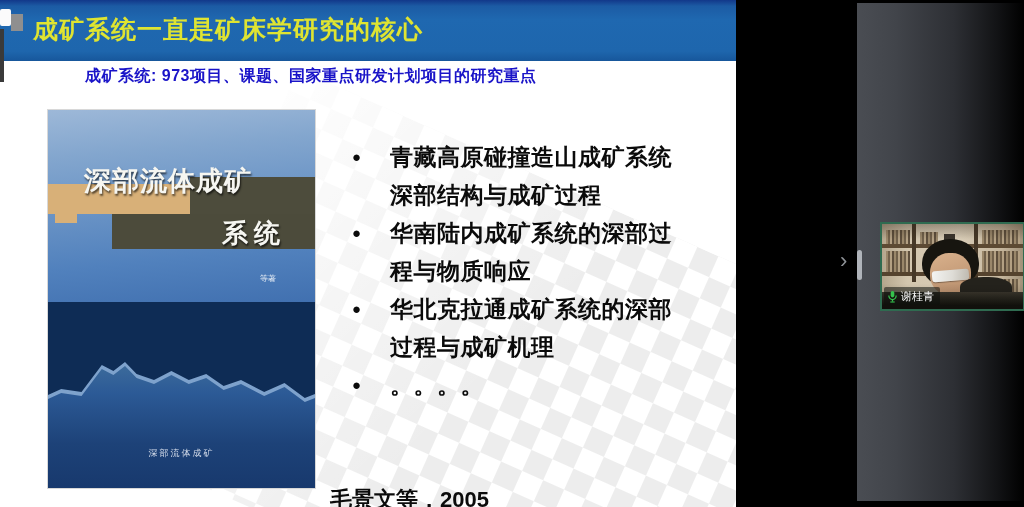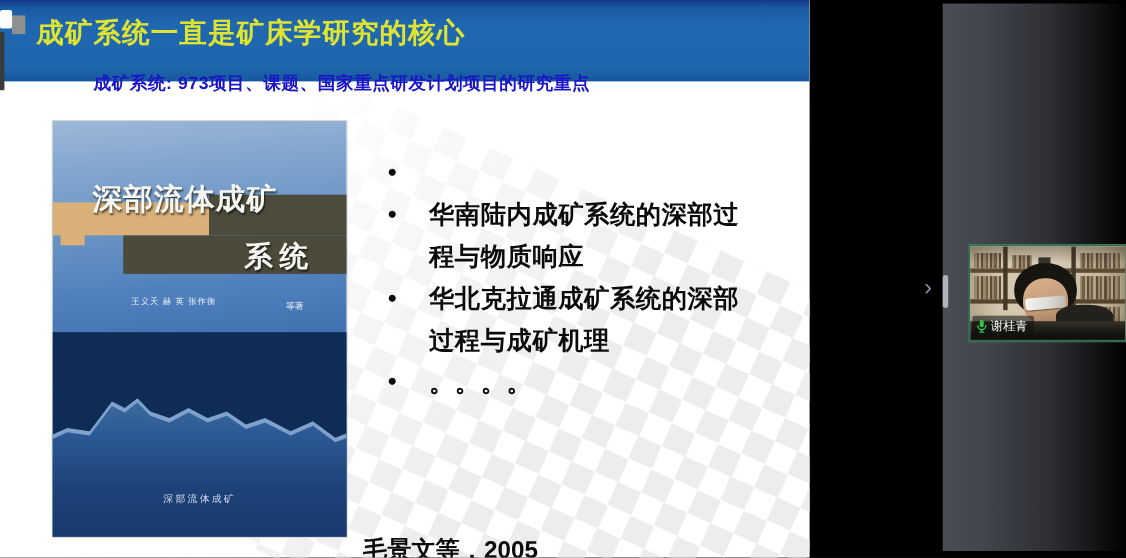--- a/index.html
+++ b/index.html
@@ -9,21 +9,21 @@
 
   
   .slide { position:absolute; left:0; top:0; width:736px; height:507px; background:#ffffff; overflow:hidden; }
 
   .watermark { position:absolute; right:-70px; bottom:-90px; width:620px; height:420px;
     background:repeating-conic-gradient(#ebebeb 0% 25%, rgba(255,255,255,0) 25% 50%);
     background-size:46px 46px; transform:rotate(24deg); opacity:.9; z-index:0; }
   .watermark-fade { position:absolute; inset:0; z-index:0;
     background:linear-gradient(315deg, rgba(255,255,255,0) 0%, rgba(255,255,255,0) 30%, #ffffff 72%); }
 
-  .banner { position:absolute; left:0; top:0; width:736px; height:74px; z-index:2;
+  .banner { position:absolute; left:0; top:0; width:736px; height:61px; z-index:2;
     background:linear-gradient(180deg,#12388a 0%,#1c5ba4 10%,#1f68b0 32%,#1e66ad 84%,#17579b 100%); }
   .banner-title { position:absolute; left:33px; top:13px; font-size:25px; font-weight:bold;
     color:#dfe431; letter-spacing:1px; white-space:nowrap; }
 
   .subtitle { position:absolute; left:85px; top:66px; font-size:16px; font-weight:bold;
     color:#1a14c8; letter-spacing:.5px; white-space:nowrap; z-index:2; }
 
   
   .book { position:absolute; left:48px; top:110px; width:267px; height:378px; z-index:2;
     background:linear-gradient(175deg,#9db8d8 0%,#83a6ce 12%,#5181bd 40%,#3766a8 62%,#2b5596 78%);
@@ -124,33 +124,33 @@
     <div class="subtitle">成矿系统: 973项目、课题、国家重点研发计划项目的研究重点</div>
 
     <div class="book">
       <div class="band-tan1"></div>
       <div class="band-tan2"></div>
       <div class="band-olive1"></div>
       <div class="band-olive2"></div>
       <div class="cover-title1">深部流体成矿</div>
       <div class="cover-title2">系统</div>
       <div class="authors">
-        <div>王义天  赫 英  张作衡</div>
       </div>
       <div class="authors-suffix">等著</div>
       <div class="photo">
         <div class="ridge-light"></div>
         <div class="ridge"></div>
         <div class="publisher">深部流体成矿</div>
       </div>
     </div>
 
     <ul class="bullets">
       <li>
         <span class="marker">●</span>
+        <span class="btext">青藏高原碰撞造山成矿系统深部结构与成矿过程</span>
       </li>
       <li>
         <span class="marker">●</span>
         <span class="btext">华南陆内成矿系统的深部过程与物质响应</span>
       </li>
       <li>
         <span class="marker">●</span>
         <span class="btext">华北克拉通成矿系统的深部过程与成矿机理</span>
       </li>
       <li>

